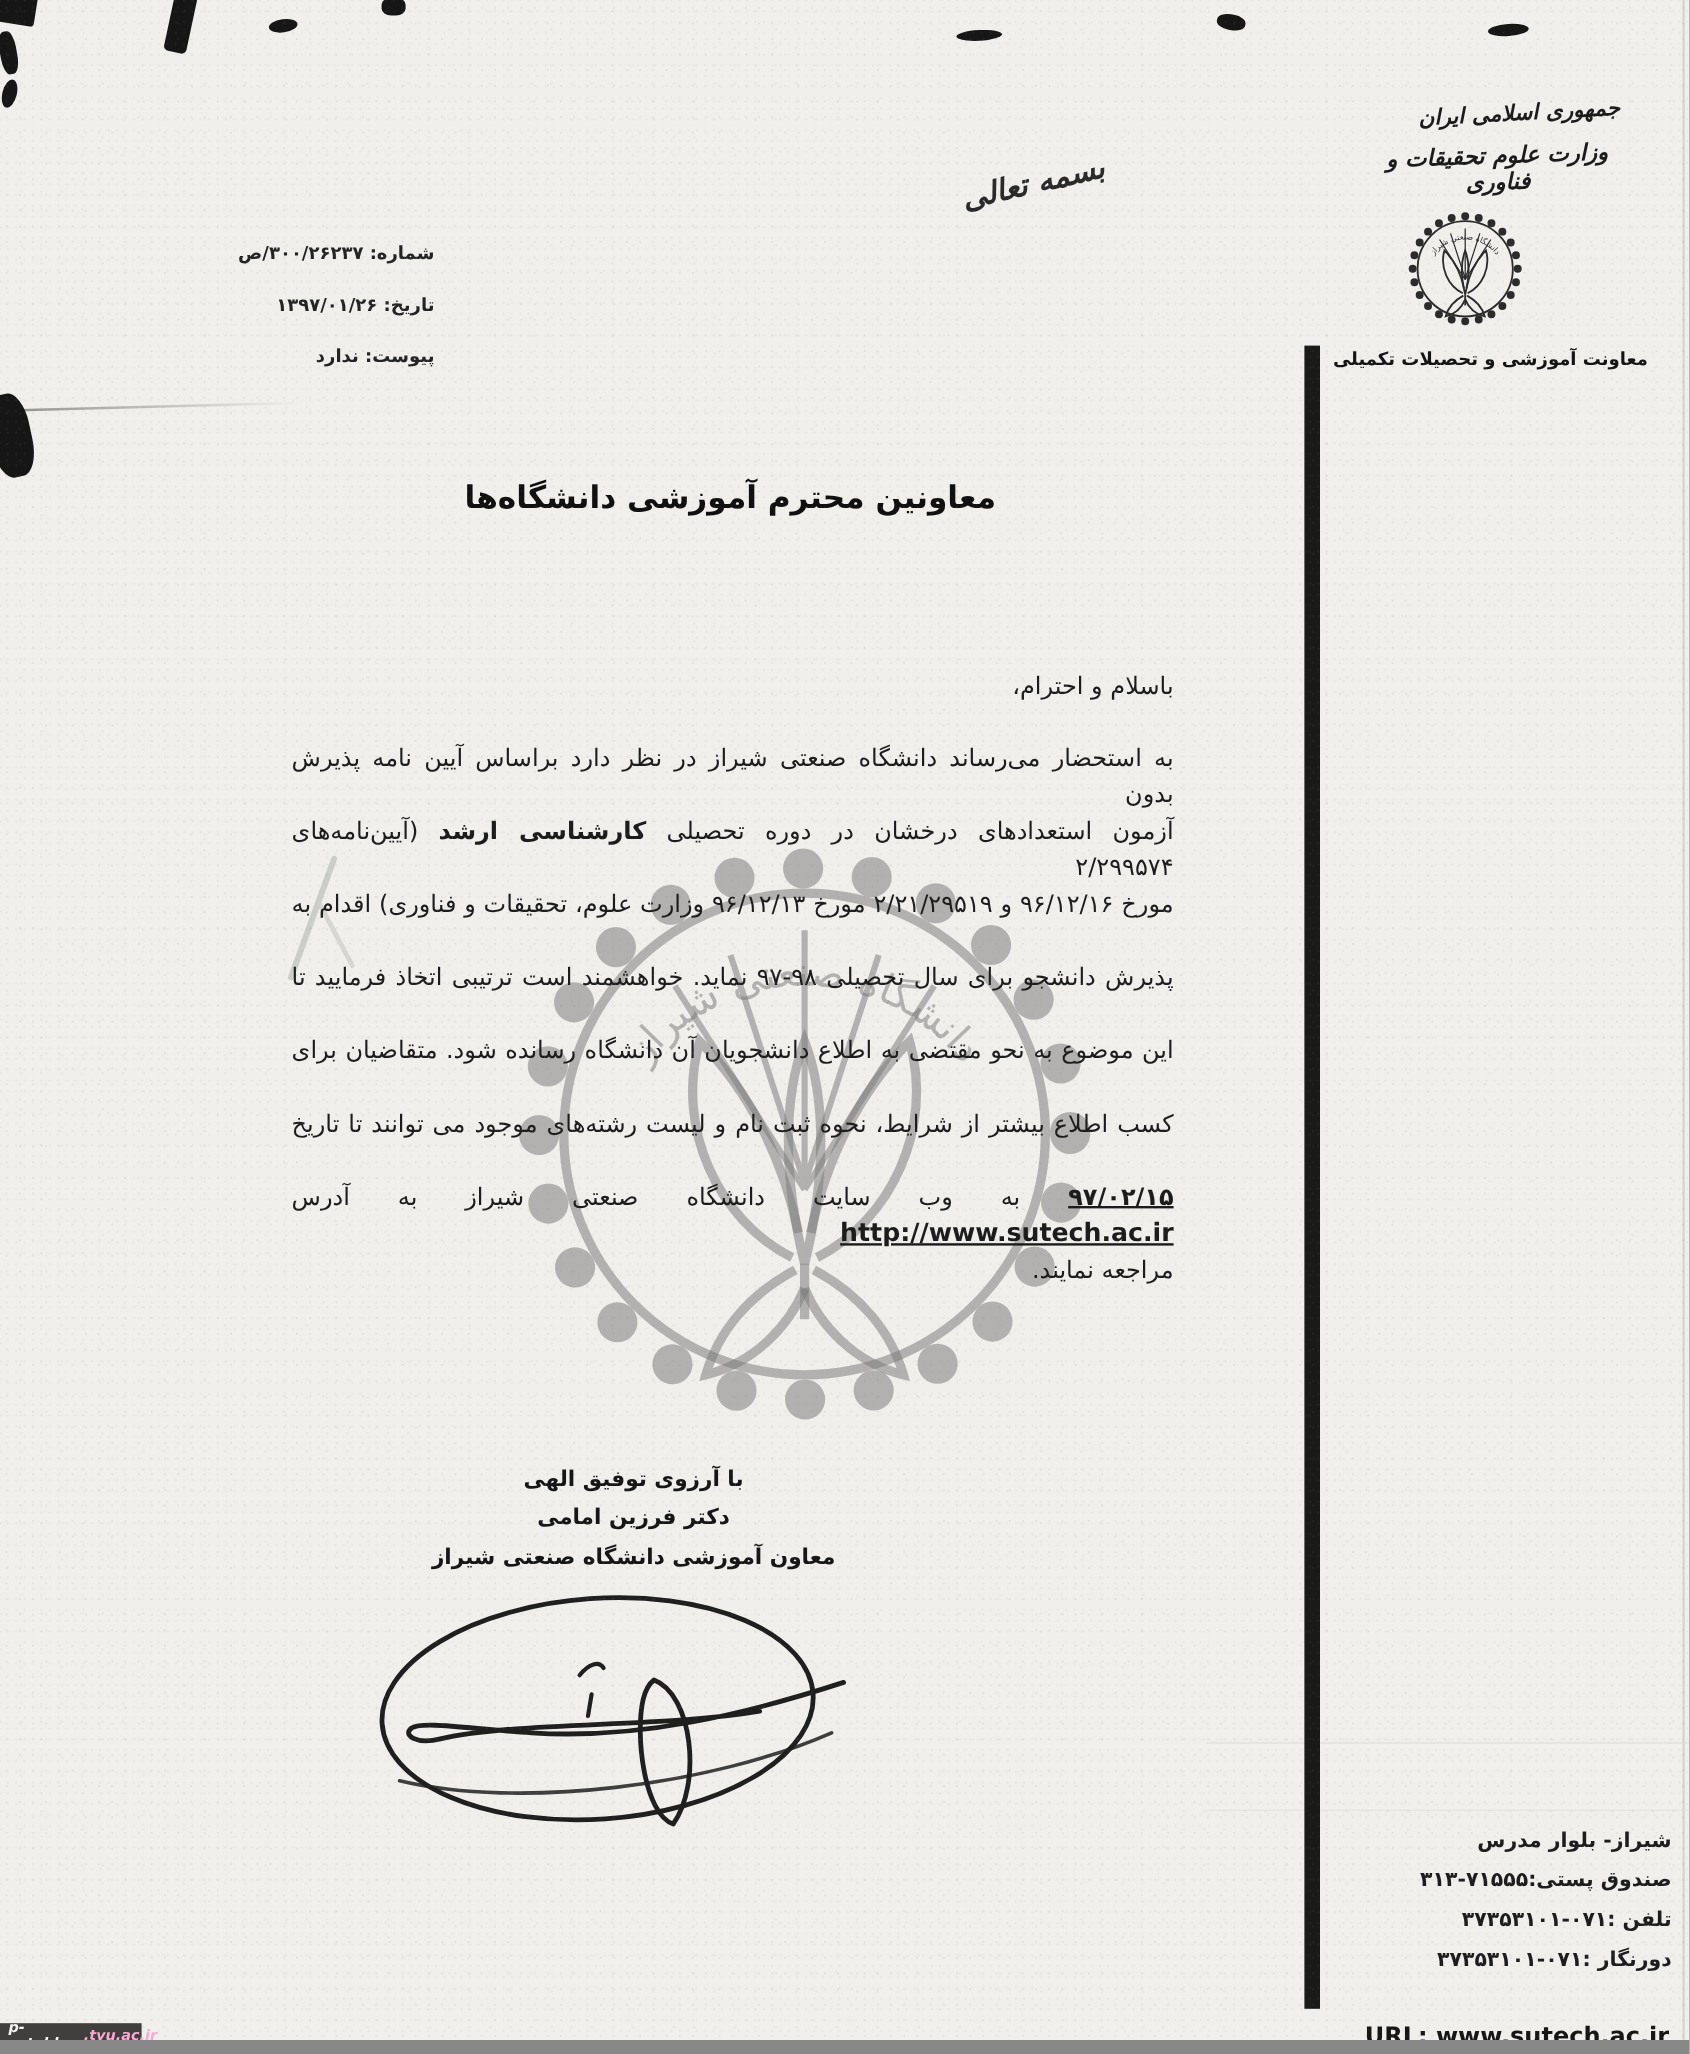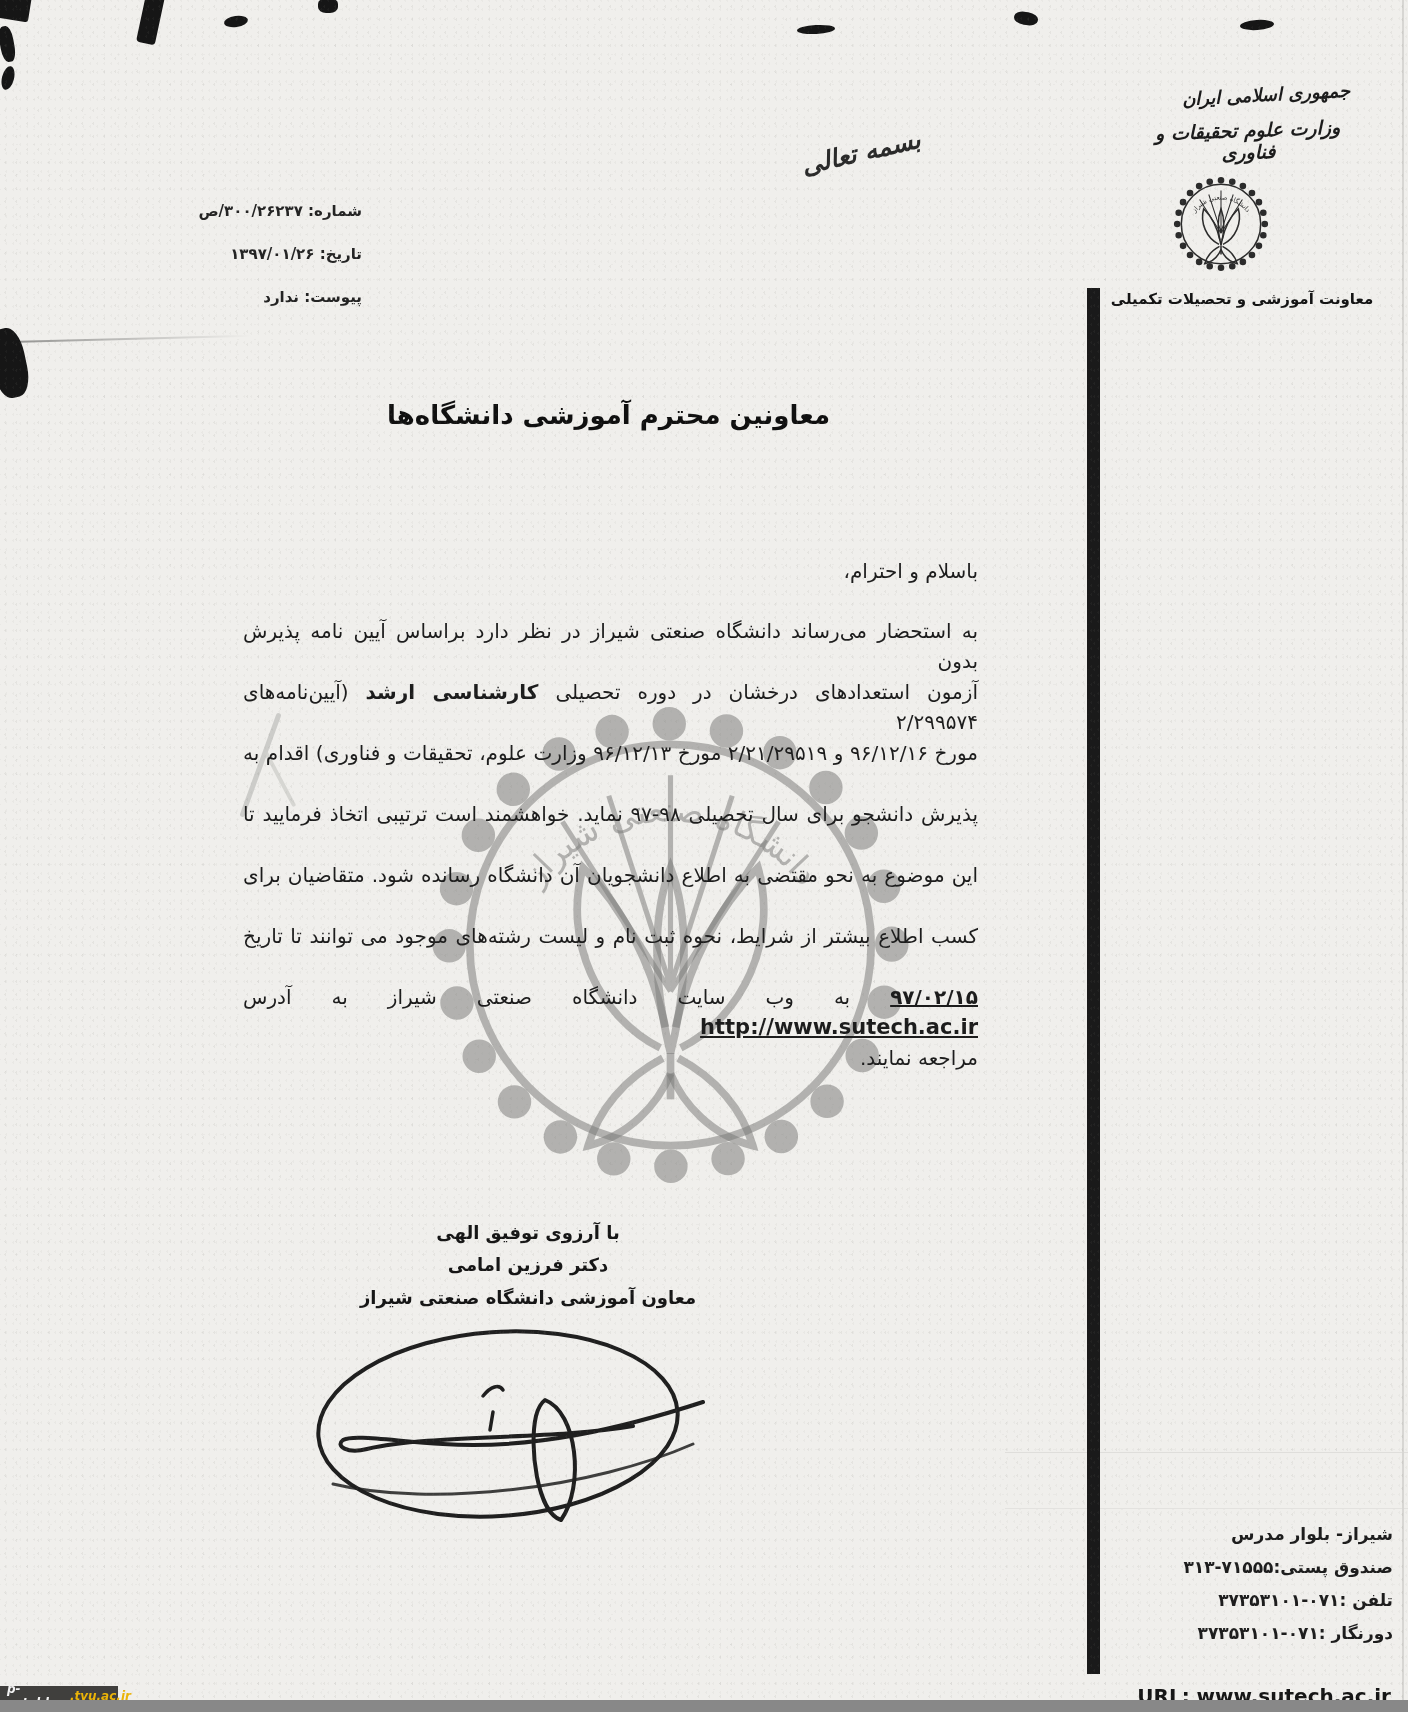--- a/index.html
+++ b/index.html
@@ -68,21 +68,21 @@
     font-size:17px;font-weight:bold;color:#1d1d1d;z-index:3;}
   .footer .frow{margin-bottom:13px;white-space:nowrap;}
   .footer-url{left:1095px;top:1684px;width:296px;height:18px;overflow:hidden;
     direction:ltr;text-align:right;font-size:20px;font-weight:bold;color:#161616;z-index:3;}
 
   
   .badge{left:0;top:1686px;height:20px;width:118px;background:#403f3d;z-index:6;
     display:flex;align-items:center;padding-left:7px;box-sizing:border-box;
     font-style:italic;font-weight:bold;font-size:12px;letter-spacing:0;}
   .badge .pfx{color:#f2f2f2;}
-  .badge .sfx{color:#eab308;}
+  .badge .sfx{color:#f9a8d4;}
 
   
   .edge-r{left:1402px;top:0;width:2px;height:1712px;background:#d7d6d3;z-index:4;}
   .edge-b{left:0;top:1704px;width:1408px;height:2px;background:#c9c8c5;z-index:4;}
   .streak{position:absolute;z-index:2;}
 </style>
 </head>
 <body>
 
 <div class="page">

